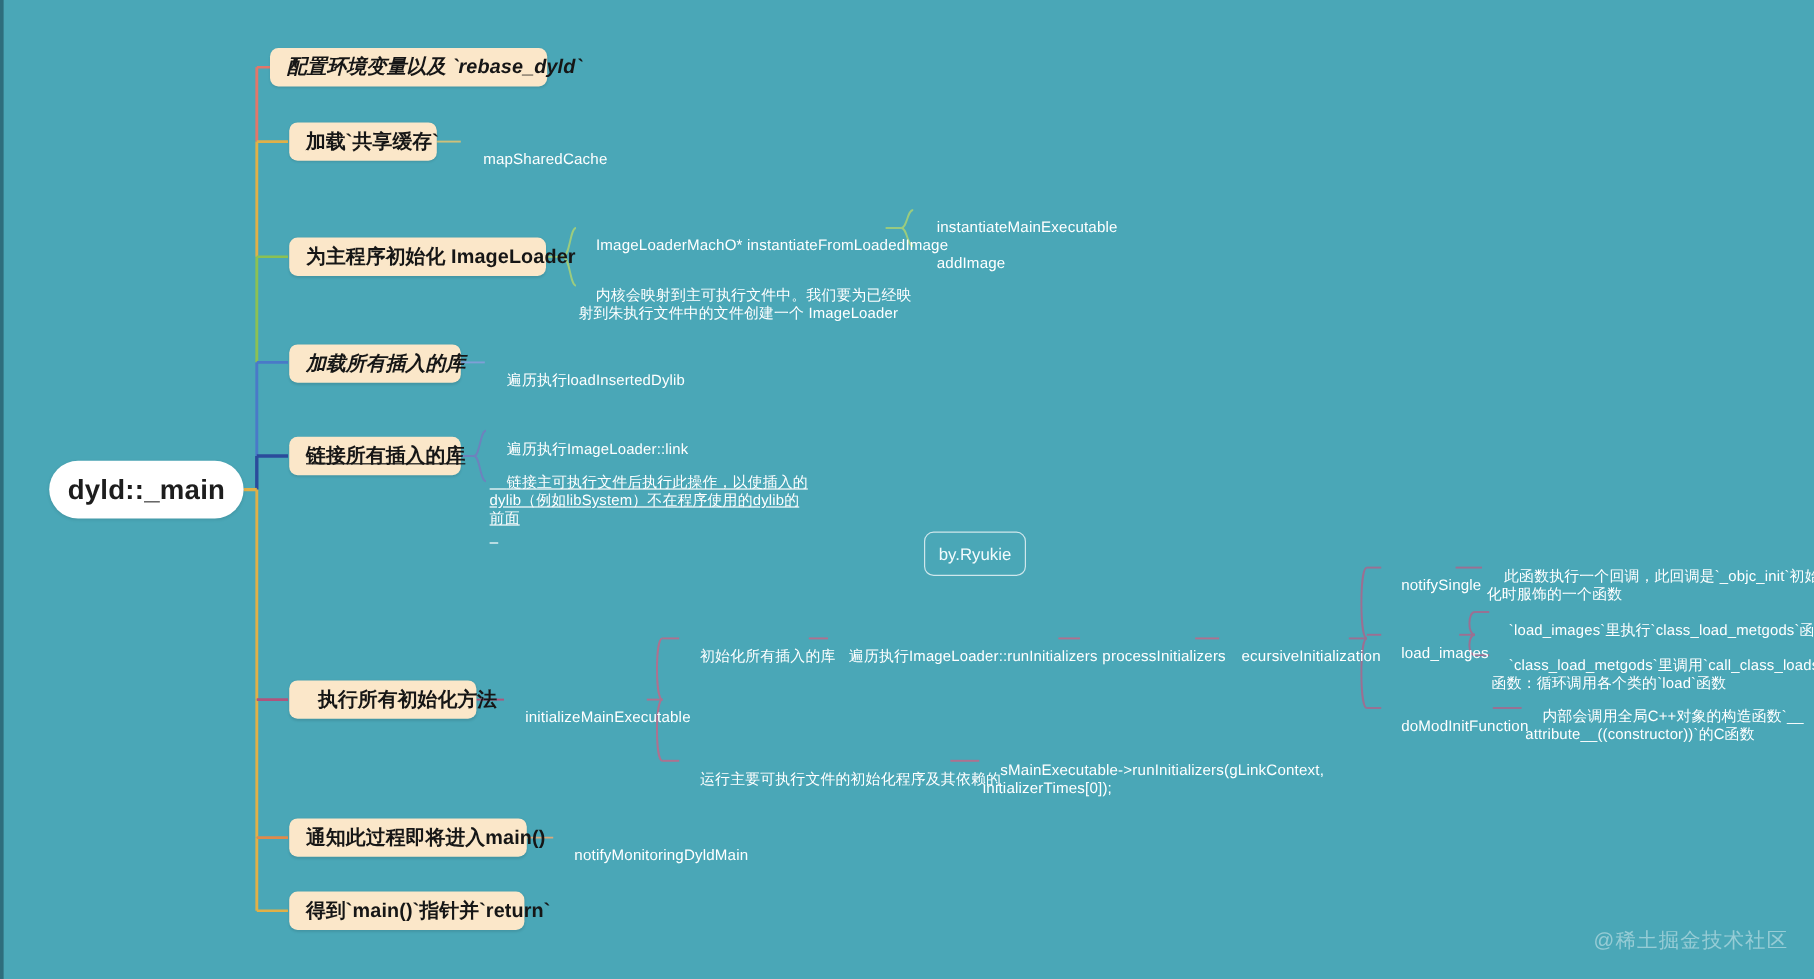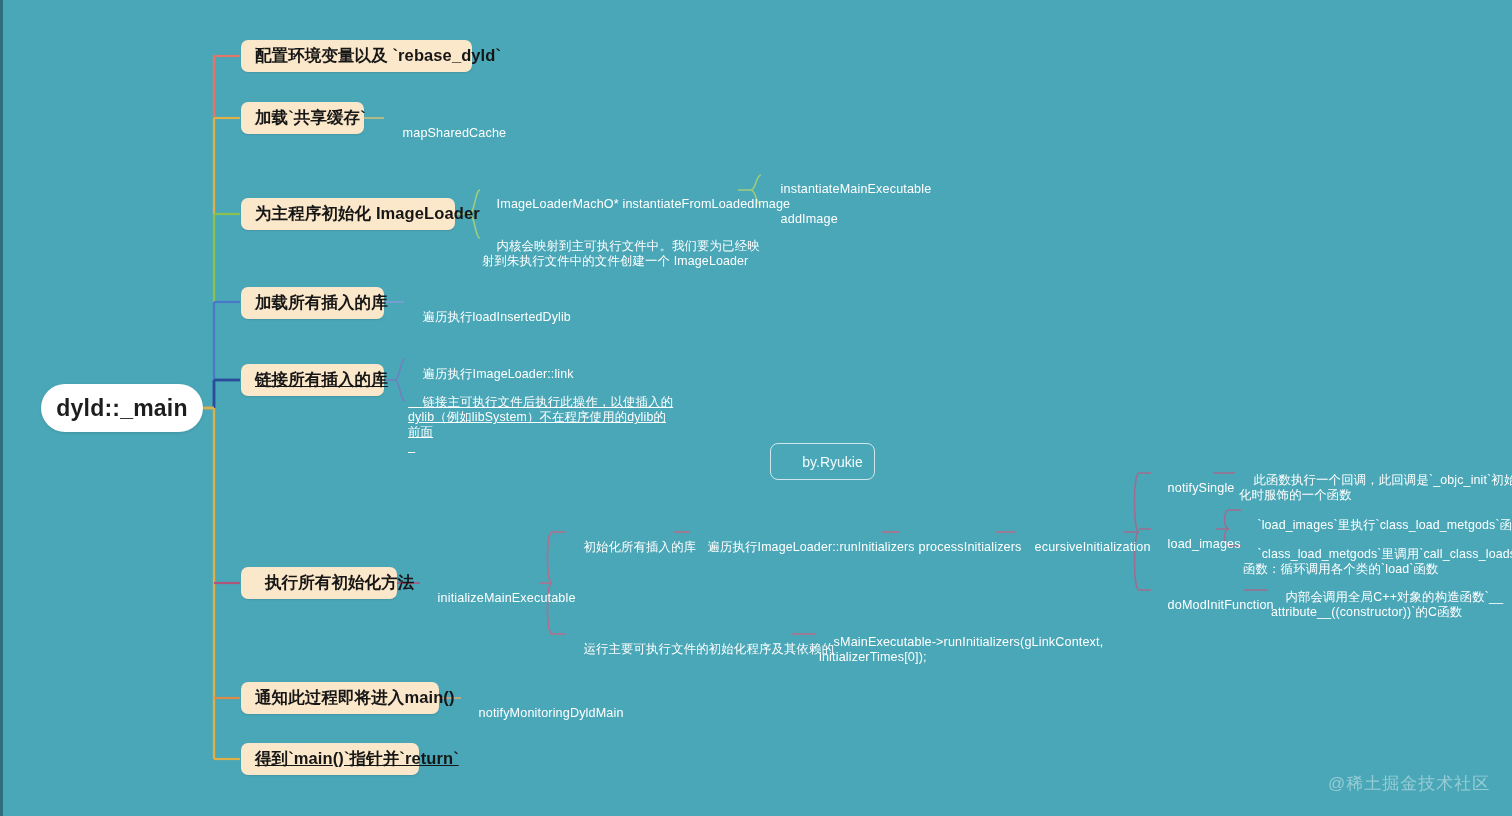--- a/index.html
+++ b/index.html
@@ -68,21 +68,20 @@
   .sig {
     position: absolute;
     border: 1.4px solid #cfe7ec;
     border-radius: 8px;
     color: #f2fbfd;
     font-size: 14px;
     display: flex;
     align-items: center;
     justify-content: center;
     background: transparent;
-    padding-left: 20px;
   }
   .watermark {
     position: absolute;
     color: rgba(255,255,255,0.42);
     font-size: 17px;
     letter-spacing: 1px;
     font-weight: normal;
   }
 </style>
 </head>
@@ -159,49 +158,49 @@
 
     <path d="M789,634 L813,634" stroke="#b0708e" stroke-width="1.6" fill="none"></path>
 
     <path d="M436,698 L458,698" stroke="#d9a87c" stroke-width="1.6" fill="none"></path>
   </svg>
 
   <div class="node root" style="left:38px; top:384px; width:162px; height:48px;">
     <span>dyld::_main</span>
   </div>
 
-  <div class="node topic" style="left:238px; top:40px; width:231px; height:32px;">
+  <div class="node topic" style="left:222px; top:40px; width:231px; height:32px;font-style:italic;">
     <span>配置环境变量以及 `rebase_dyld`</span>
   </div>
 
   <div class="node topic" style="left:238px; top:102px; width:123px; height:32px;">
     <span>加载`共享缓存`</span>
   </div>
 
   <div class="node topic" style="left:238px; top:198px; width:214px; height:32px;">
     <span>为主程序初始化 ImageLoader</span>
   </div>
 
-  <div class="node topic" style="left:238px; top:287px; width:143px; height:32px;">
+  <div class="node topic" style="left:238px; top:287px; width:143px; height:32px;font-style:italic;">
     <span>加载所有插入的库</span>
   </div>
 
   <div class="node topic" style="left:238px; top:364px; width:143px; height:32px;text-decoration:underline;">
     <span>链接所有插入的库</span>
   </div>
 
   <div class="node topic" style="left:238px; top:567px; width:156px; height:32px;padding-left:24px;">
     <span>执行所有初始化方法</span>
   </div>
 
   <div class="node topic" style="left:238px; top:682px; width:198px; height:32px;">
     <span>通知此过程即将进入main()</span>
   </div>
 
-  <div class="node topic" style="left:238px; top:743px; width:178px; height:32px;text-decoration:underline;">
+  <div class="node topic" style="left:238px; top:743px; width:196px; height:32px;">
     <span>得到`main()`指针并`return`</span>
   </div>
 
   <div class="node leaf" style="left:385px; top:111px;">
     <span>mapSharedCache</span>
   </div>
 
   <div class="node leaf" style="left:479px; top:182px;">
     <span>ImageLoaderMachO* instantiateFromLoadedImage</span>
   </div>

